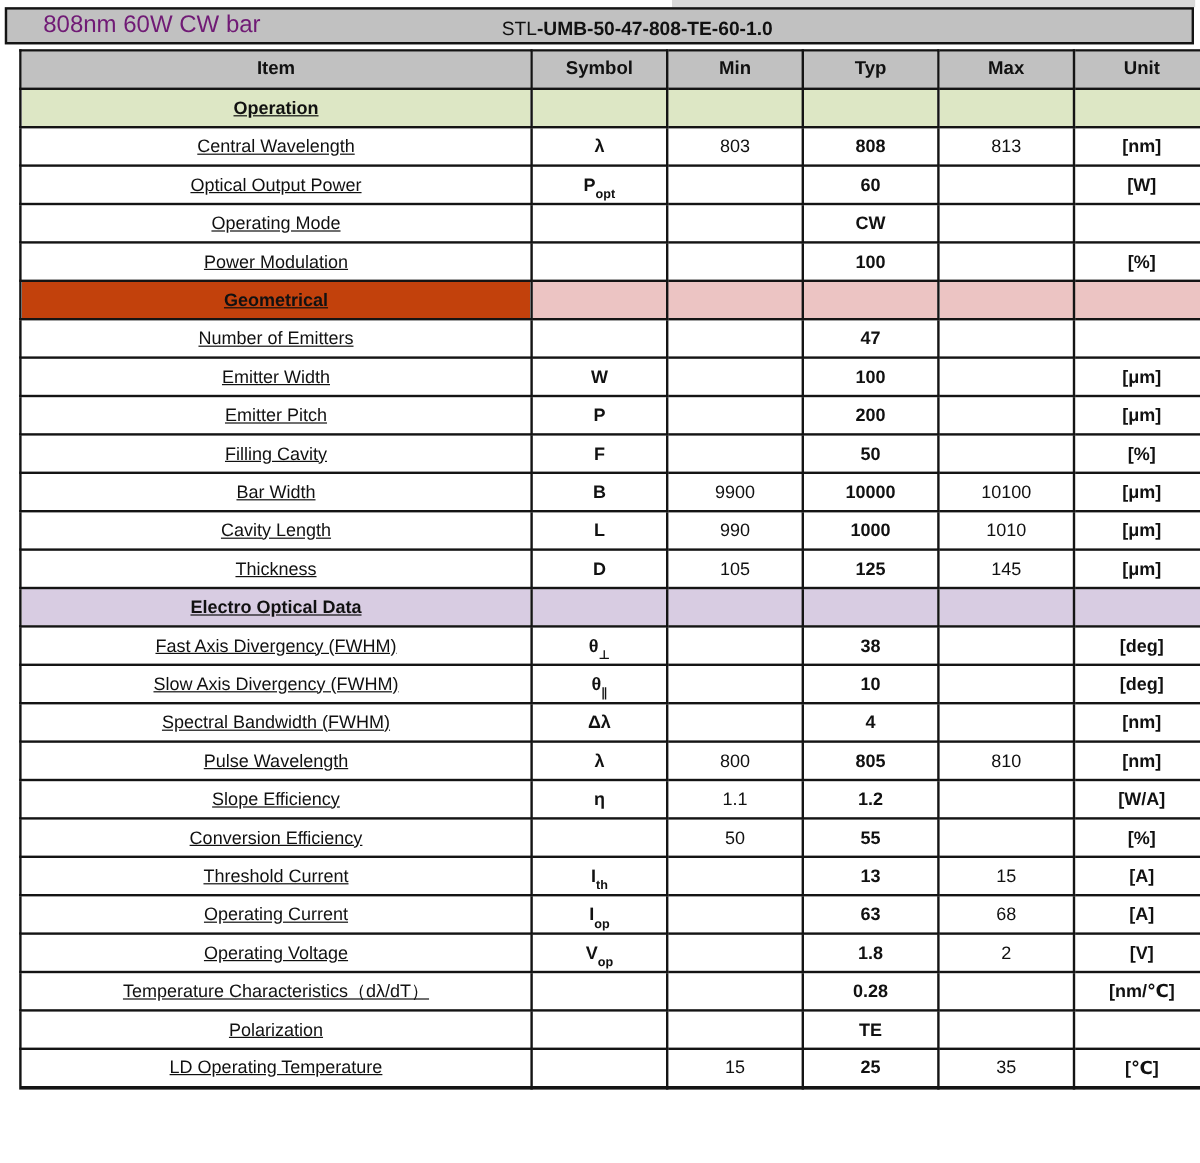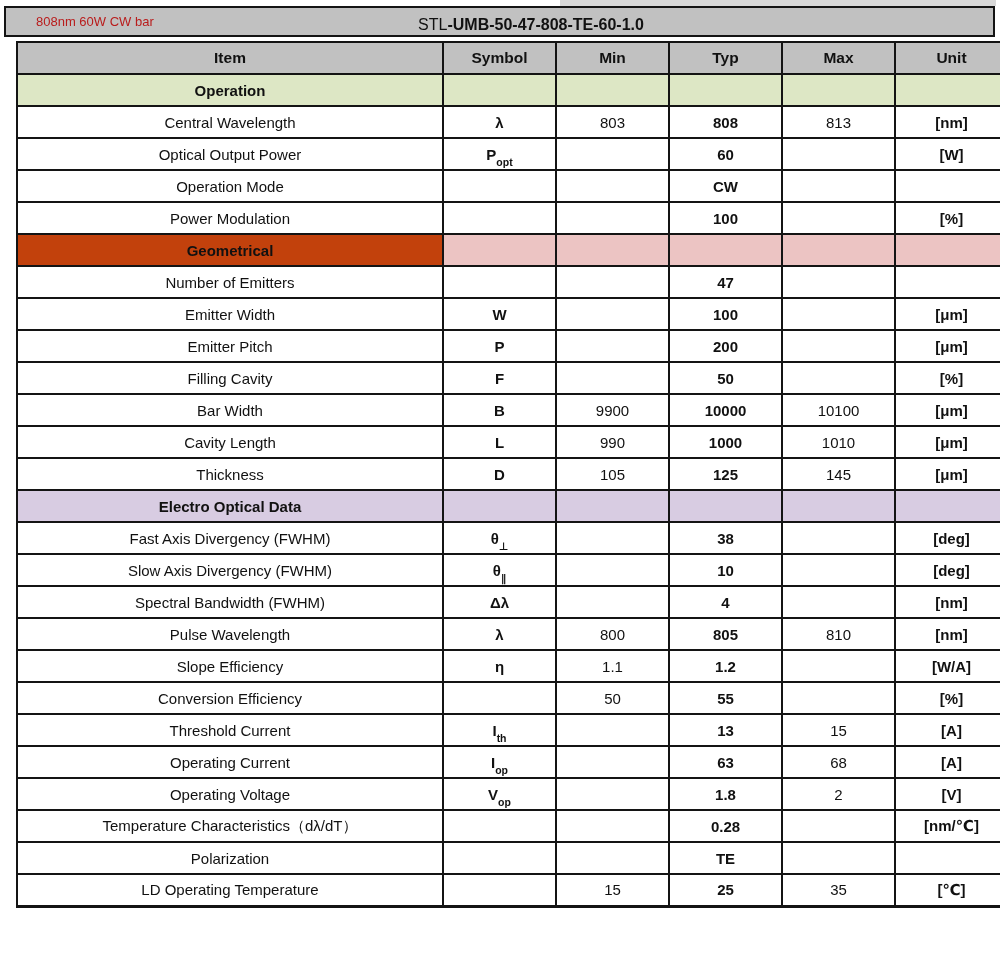--- a/index.html
+++ b/index.html
@@ -16,21 +16,21 @@
     background: #d9d9d9;
   }
   .title-bar {
     position: absolute; left: 4px; top: 6px; width: 991px; height: 31px;
     background: #c1c1c1;
     border: 2px solid #141414;
   }
   .title-product {
     position: absolute; left: 30px; top: 0; height: 27px;
     display: flex; align-items: center;
-    font-size: 13px; color: #b91c1c;
+    font-size: 20px; color: #701a75;
   }
   .title-model {
     position: absolute; left: 525px; top: 0; height: 34px;
     transform: translateX(-50%);
     display: flex; align-items: center;
     font-size: 16px; color: #111; white-space: nowrap;
   }
   .title-model b { font-weight: bold; }
   table.spec {
     position: absolute; left: 16px; top: 41px; width: 991px;
@@ -49,21 +49,21 @@
     vertical-align: middle;
     overflow: hidden;
     white-space: nowrap;
   }
   table.spec th {
     background: #c1c1c1;
     font-weight: bold;
     font-size: 15.5px;
   }
   th.col-item, td.item-cell { text-align: left; padding-left: 6px; }
-  td.item-cell { font-size: 15.5px; font-weight: normal; }
+  td.item-cell { font-size: 15.5px; font-weight: normal; text-decoration: underline; }
   td.section-label { font-weight: bold; font-size: 15.5px; }
   td.symbol-cell, td.typ-cell, td.unit-cell { font-weight: bold; }
   td.min-cell, td.max-cell { font-weight: normal; }
   td.symbol-cell sub {
     font-size: 10.5px; font-weight: bold;
     position: relative; top: 2px; line-height: 0;
   }
 </style>
 </head>
 <body>
@@ -118,21 +118,21 @@
         </tr>
         <tr>
           <td class="item-cell">Optical Output Power</td>
           <td class="symbol-cell">P<sub>opt</sub></td>
           <td class="min-cell"></td>
           <td class="typ-cell">60</td>
           <td class="max-cell"></td>
           <td class="unit-cell">[W]</td>
         </tr>
         <tr>
-          <td class="item-cell">Operation Mode</td>
+          <td class="item-cell">Operating Mode</td>
           <td class="symbol-cell"></td>
           <td class="min-cell"></td>
           <td class="typ-cell">CW</td>
           <td class="max-cell"></td>
           <td class="unit-cell"></td>
         </tr>
         <tr>
           <td class="item-cell">Power Modulation</td>
           <td class="symbol-cell"></td>
           <td class="min-cell"></td>

